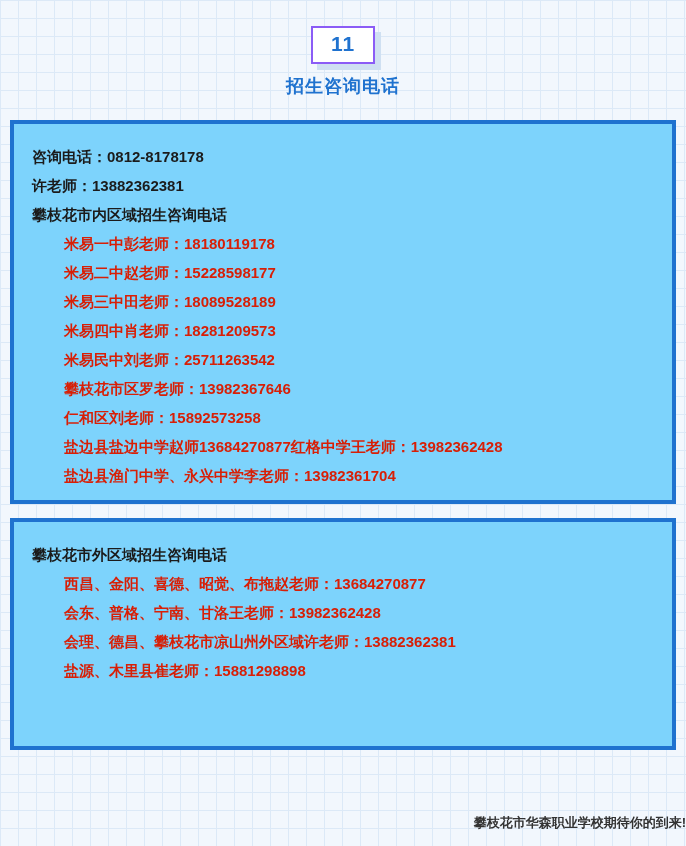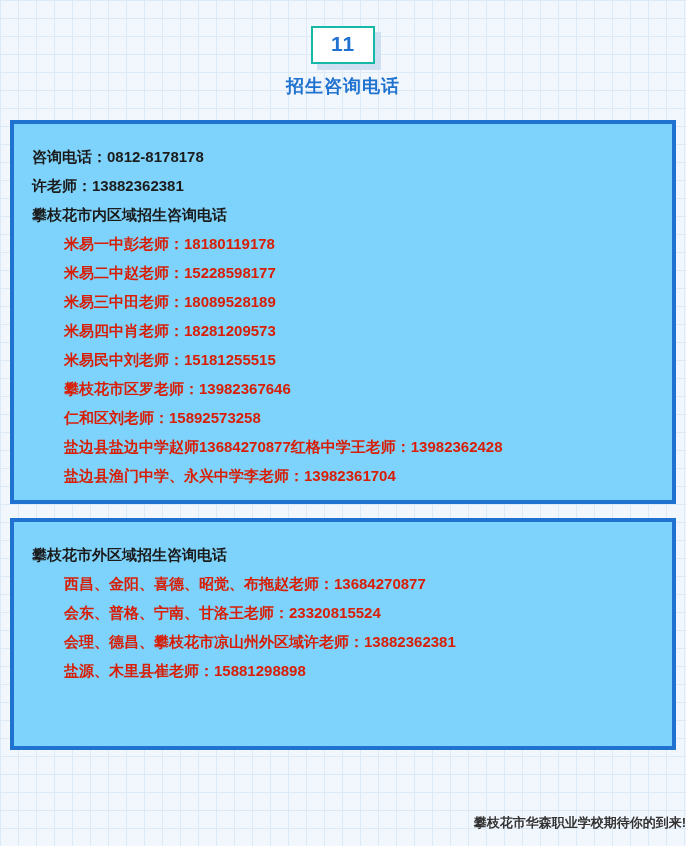--- a/index.html
+++ b/index.html
@@ -28,21 +28,21 @@
 
   
   .header {
     padding-top: 26px;
     text-align: center;
   }
   .badge {
     display: inline-block;
     min-width: 64px;
     padding: 4px 14px 6px;
-    border: 2px solid #14b8a6;
+    border: 2px solid #8b5cf6;
     background: #ffffff;
     color: #1f72cf;
     font-size: 21px;
     font-weight: bold;
     line-height: 1.15;
     letter-spacing: 1px;
     box-sizing: border-box;
   }
   .badge-wrap {
     position: relative;
@@ -125,33 +125,33 @@
 
   <div class="card first">
     <div id="list-one">
         <div class="line dark">咨询电话：0812-8178178</div>
         <div class="line dark">许老师：13882362381</div>
         <div class="line dark">攀枝花市内区域招生咨询电话</div>
         <div class="line red">米易一中彭老师：18180119178</div>
         <div class="line red">米易二中赵老师：15228598177</div>
         <div class="line red">米易三中田老师：18089528189</div>
         <div class="line red">米易四中肖老师：18281209573</div>
-        <div class="line red">米易民中刘老师：15181255515</div>
+        <div class="line red">米易民中刘老师：25711263542</div>
         <div class="line red">攀枝花市区罗老师：13982367646</div>
         <div class="line red">仁和区刘老师：15892573258</div>
         <div class="line red">盐边县盐边中学赵师13684270877红格中学王老师：13982362428</div>
         <div class="line red">盐边县渔门中学、永兴中学李老师：13982361704</div>
       </div>
   </div>
 
   <div class="card second">
     <div id="list-two">
         <div class="line dark">攀枝花市外区域招生咨询电话</div>
         <div class="line red">西昌、金阳、喜德、昭觉、布拖赵老师：13684270877</div>
-        <div class="line red">会东、普格、宁南、甘洛王老师：23320815524</div>
+        <div class="line red">会东、普格、宁南、甘洛王老师：13982362428</div>
         <div class="line red">会理、德昌、攀枝花市凉山州外区域许老师：13882362381</div>
         <div class="line red">盐源、木里县崔老师：15881298898</div>
       </div>
   </div>
 
   <div class="footer">攀枝花市华森职业学校期待你的到来!</div>
 
 </div>
 
 </body></html>

